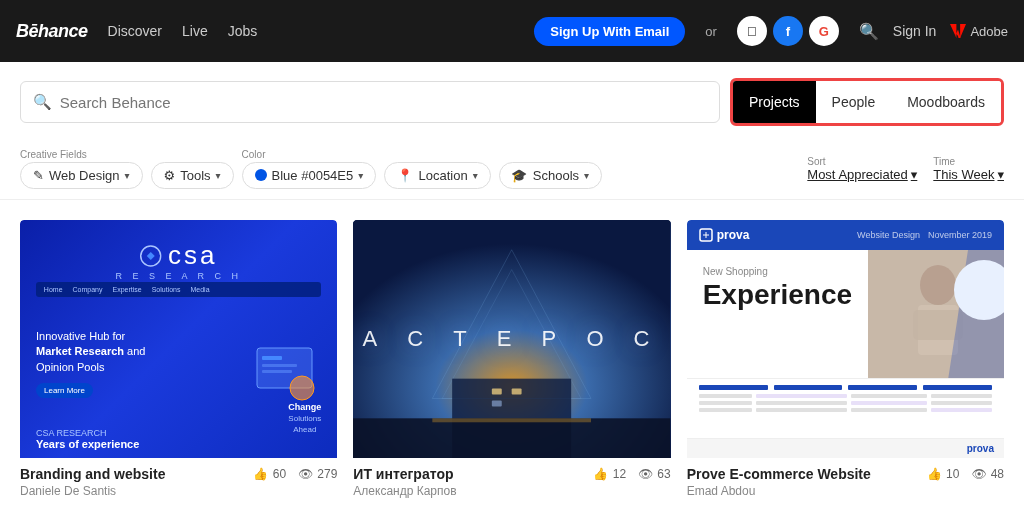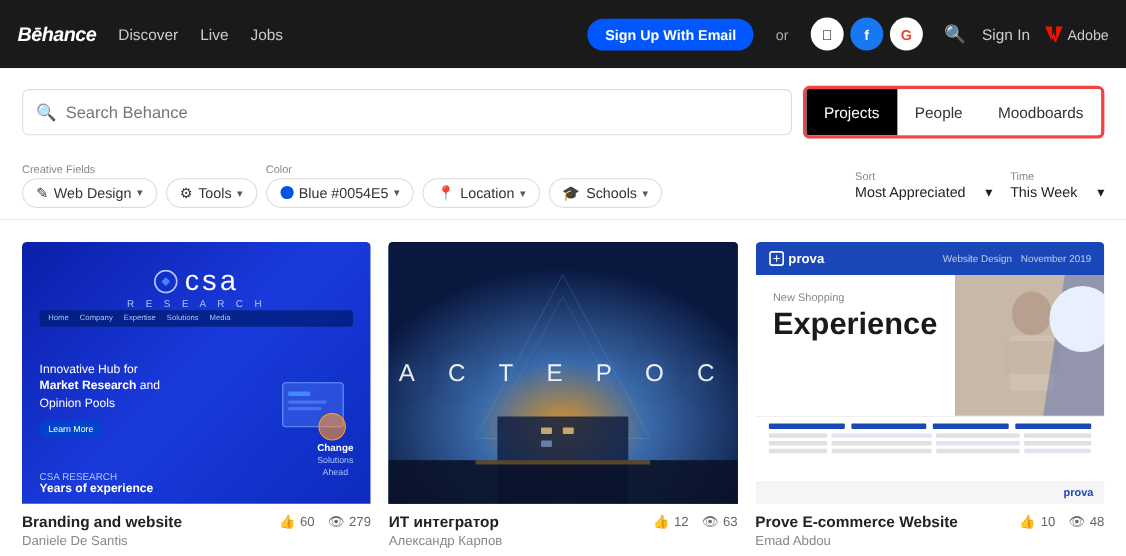--- a/index.html
+++ b/index.html
@@ -169,22 +169,23 @@
       display: flex;
       flex-direction: column;
       align-items: flex-start;
     }
     .sort-label { font-size: 10px; color: #888; }
     .sort-value {
       font-size: 13px;
       color: #222;
       display: flex;
       align-items: center;
-      gap: 18px;
+      gap: 3px;
       cursor: pointer;
+      text-decoration: underline;
     }
 
     
     .projects-grid {
       display: grid;
       grid-template-columns: repeat(3, 1fr);
       gap: 0;
       padding: 20px;
       gap: 16px;
     }

